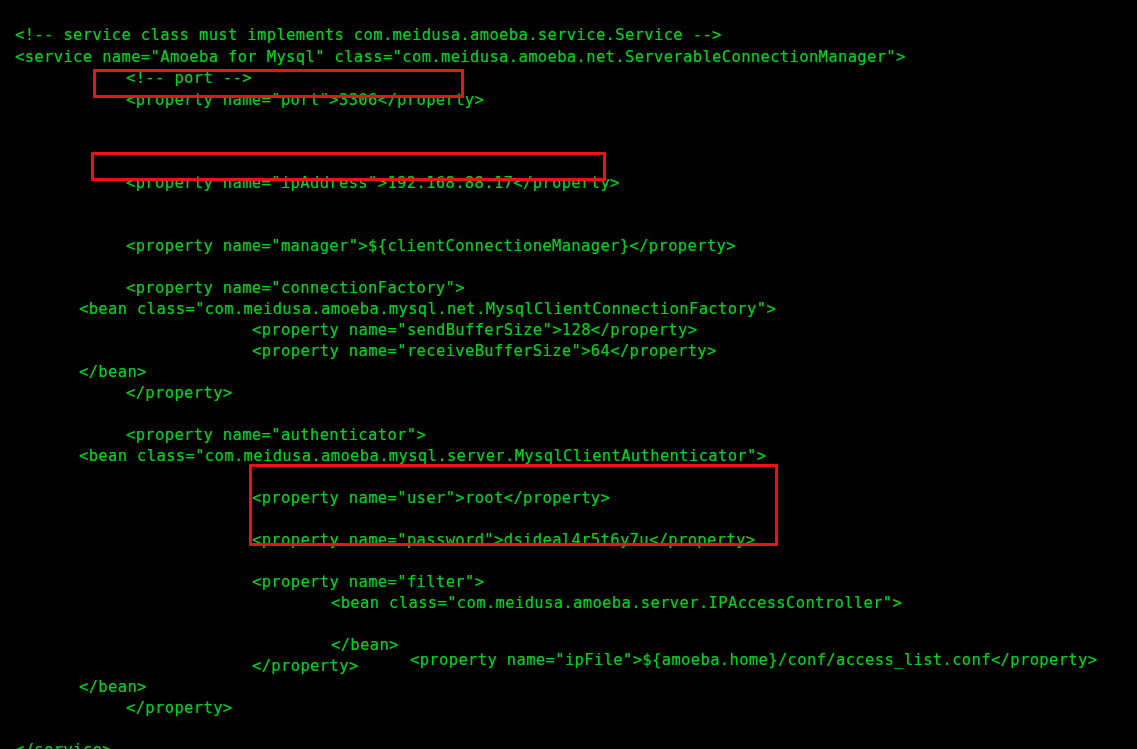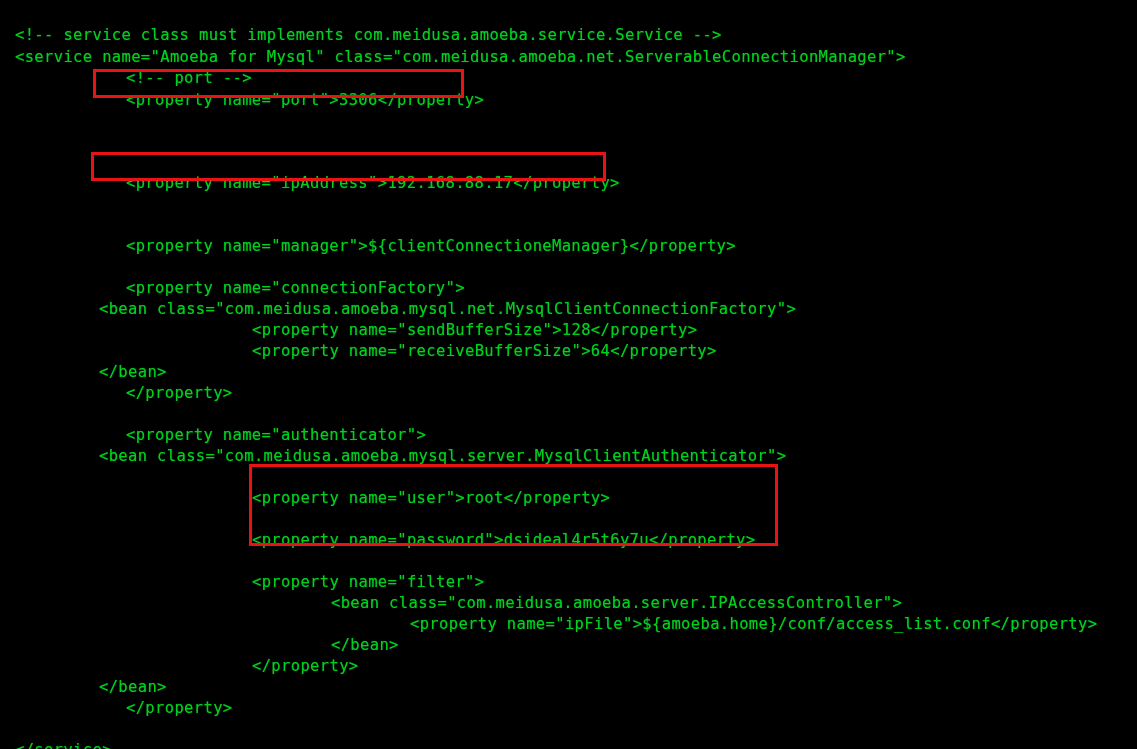--- a/index.html
+++ b/index.html
@@ -37,24 +37,24 @@
     font-size: 15.5px;
     line-height: 21px;
     letter-spacing: 0.35px;
     color: #00d01e;
     text-shadow: 0 0 1px rgba(0, 230, 40, 0.55);
   }
 
   
   .ind0 { margin-left: 0px;   }
   .ind1 { margin-left: 111px;  }
-  .ind2 { margin-left: 84px; }
+  .ind2 { margin-left: 64px; }
   .ind3 { margin-left: 237px; }
   .ind4 { margin-left: 316px; }
-  .ind5 { margin-left: 395px; }
+  .ind5 { margin-left: 395px; margin-top: 36px; }
 
   
   .hl-box {
     position: absolute;
     border: 3px solid #e81414;
     box-sizing: border-box;
     background: transparent;
     pointer-events: none;
   }
 </style>

